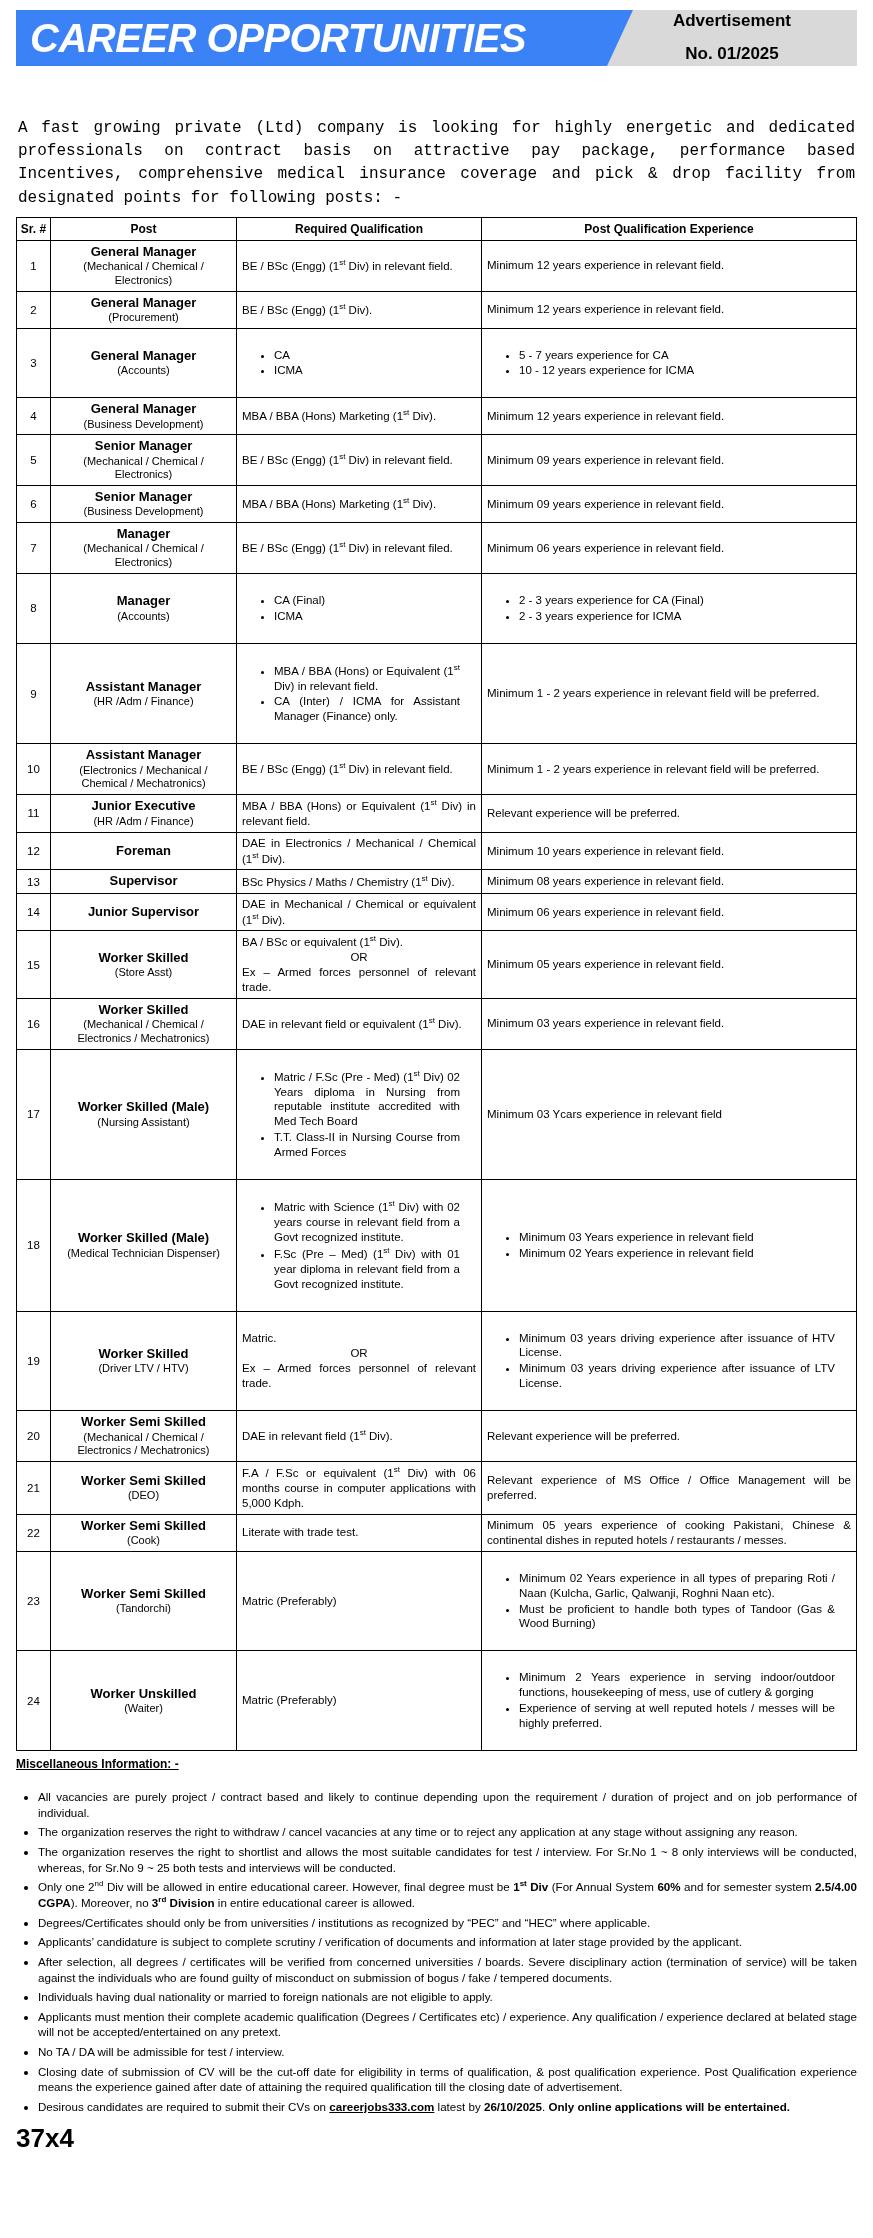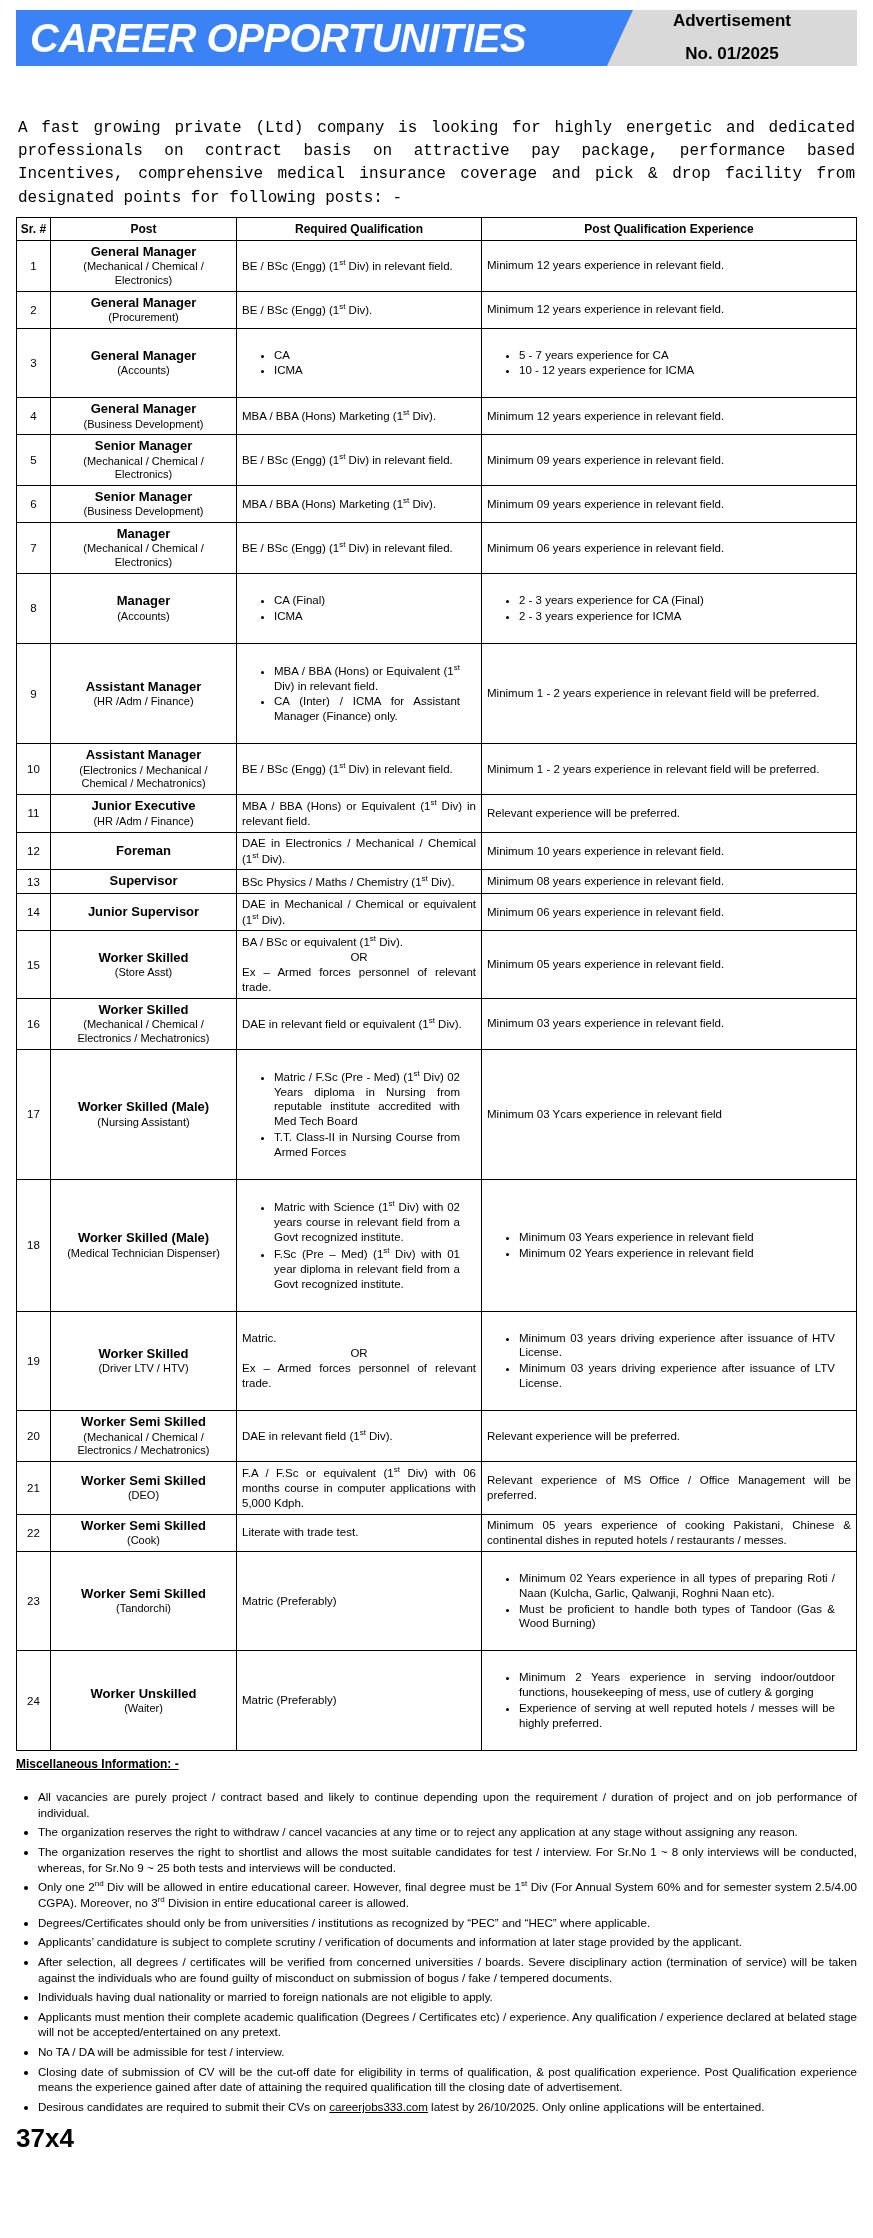--- a/index.html
+++ b/index.html
@@ -95,21 +95,21 @@
   }
   ul.misc {
     margin: 0; padding-left: 22px;
     font-size: 11.6px;
   }
   ul.misc li {
     margin: 4px 0;
     line-height: 1.35;
     text-align: justify;
   }
-  .b { font-weight: normal; }
+  .b { font-weight: bold; }
   .u { text-decoration: underline; }
   
   .footer-code {
     text-align: left;
     font-size: 26px;
     font-weight: bold;
     margin-top: 8px;
     padding-right: 8px;
   }
 </style>

